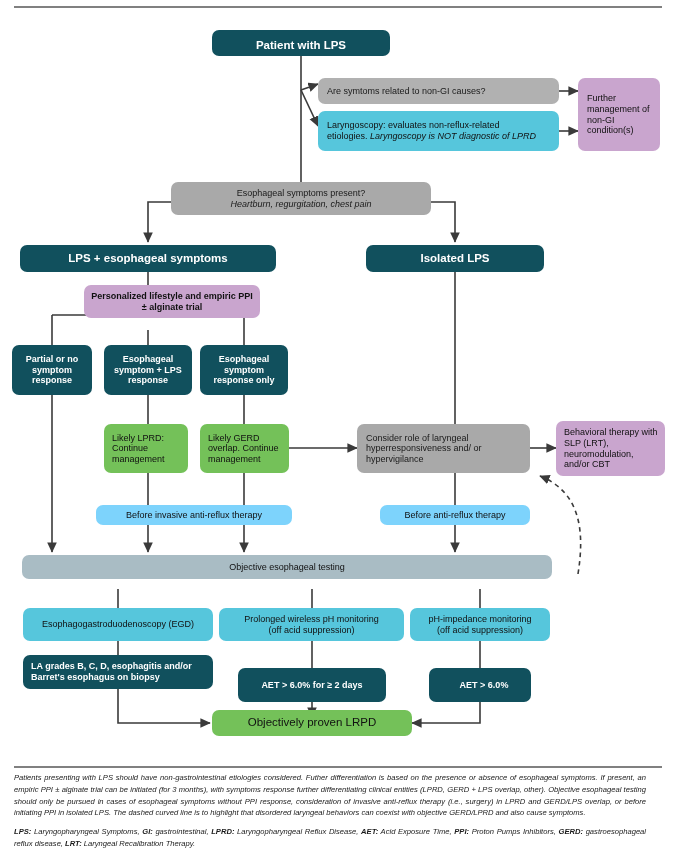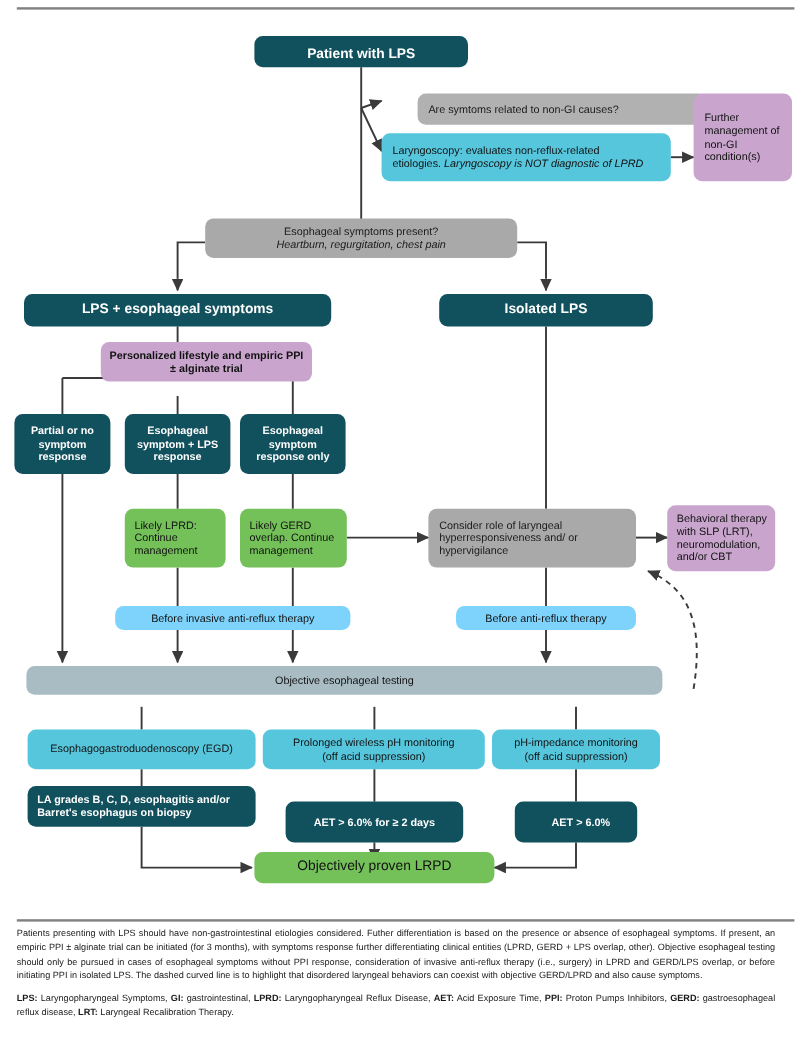--- a/index.html
+++ b/index.html
@@ -63,21 +63,21 @@
 
   
   #footnotes {
     position: absolute;
     left: 14px; top: 772px;
     width: 648px;
     font-size: 7.6px;
     line-height: 1.55;
     color: #1a1a1a;
   }
-  #footnotes p { margin: 0 16px 7px 0; text-align: justify; }
+  #footnotes p { margin: 0 16px 7px 0; text-align: justify; font-style: italic; }
   #footnotes p:last-child { margin-bottom: 0; }
   #footnotes b { font-weight: bold; }
 </style>
 </head>
 <body>
 
 <div id="chart">
 
   <div class="rule top"></div>
 
@@ -147,21 +147,21 @@
       <path d="M118,689 L118,723 L210,723" marker-end="url(#ah)"></path>
       <path d="M312,702 L312,717" marker-end="url(#ah)"></path>
       <path d="M480,702 L480,723 L412,723" marker-end="url(#ah)"></path>
     </g>
   </svg>
 
   <div class="node teal title" style="left:212px; top:30px; width:178px; height:26px;align-items:flex-end;">
     <span class="inner">Patient with LPS</span>
   </div>
 
-  <div class="node gray left" style="left:318px; top:78px; width:241px; height:26px; padding-left:9px;margin-left:30px;">
+  <div class="node gray left" style="left:318px; top:78px; width:241px; height:26px; padding-left:9px;">
     <span class="inner">Are symtoms related to non-GI causes?</span>
   </div>
 
   <div class="node cyan left" style="left:318px; top:111px; width:241px; height:40px; padding-left:9px;">
     <span class="inner">
       <span>Laryngoscopy: evaluates non-reflux-related</span><br>
       <span>etiologies. </span><span class="it">Laryngoscopy is NOT diagnostic of LPRD</span>
     </span>
   </div>
 
@@ -205,21 +205,21 @@
   </div>
 
   <div class="node green left" style="left:200px; top:424px; width:89px; height:49px; padding-left:8px;align-items:center;">
     <span class="inner">Likely GERD overlap. Continue management</span>
   </div>
 
   <div class="node graydk left" style="left:357px; top:424px; width:173px; height:49px; padding-left:9px;">
     <span class="inner">Consider role of laryngeal hyperresponsiveness and/ or hypervigilance</span>
   </div>
 
-  <div class="node purple left" style="left:556px; top:421px; width:90px; height:55px; padding-left:8px;">
+  <div class="node purple left" style="left:556px; top:421px; width:109px; height:55px; padding-left:8px;">
     <span class="inner">Behavioral therapy with SLP (LRT), neuromodulation, and/or CBT</span>
   </div>
 
   <div class="node palebg" style="left:96px; top:505px; width:196px; height:20px;">
     <span class="inner">Before invasive anti-reflux therapy</span>
   </div>
 
   <div class="node palebg" style="left:380px; top:505px; width:150px; height:20px;">
     <span class="inner">Before anti-reflux therapy</span>
   </div>

